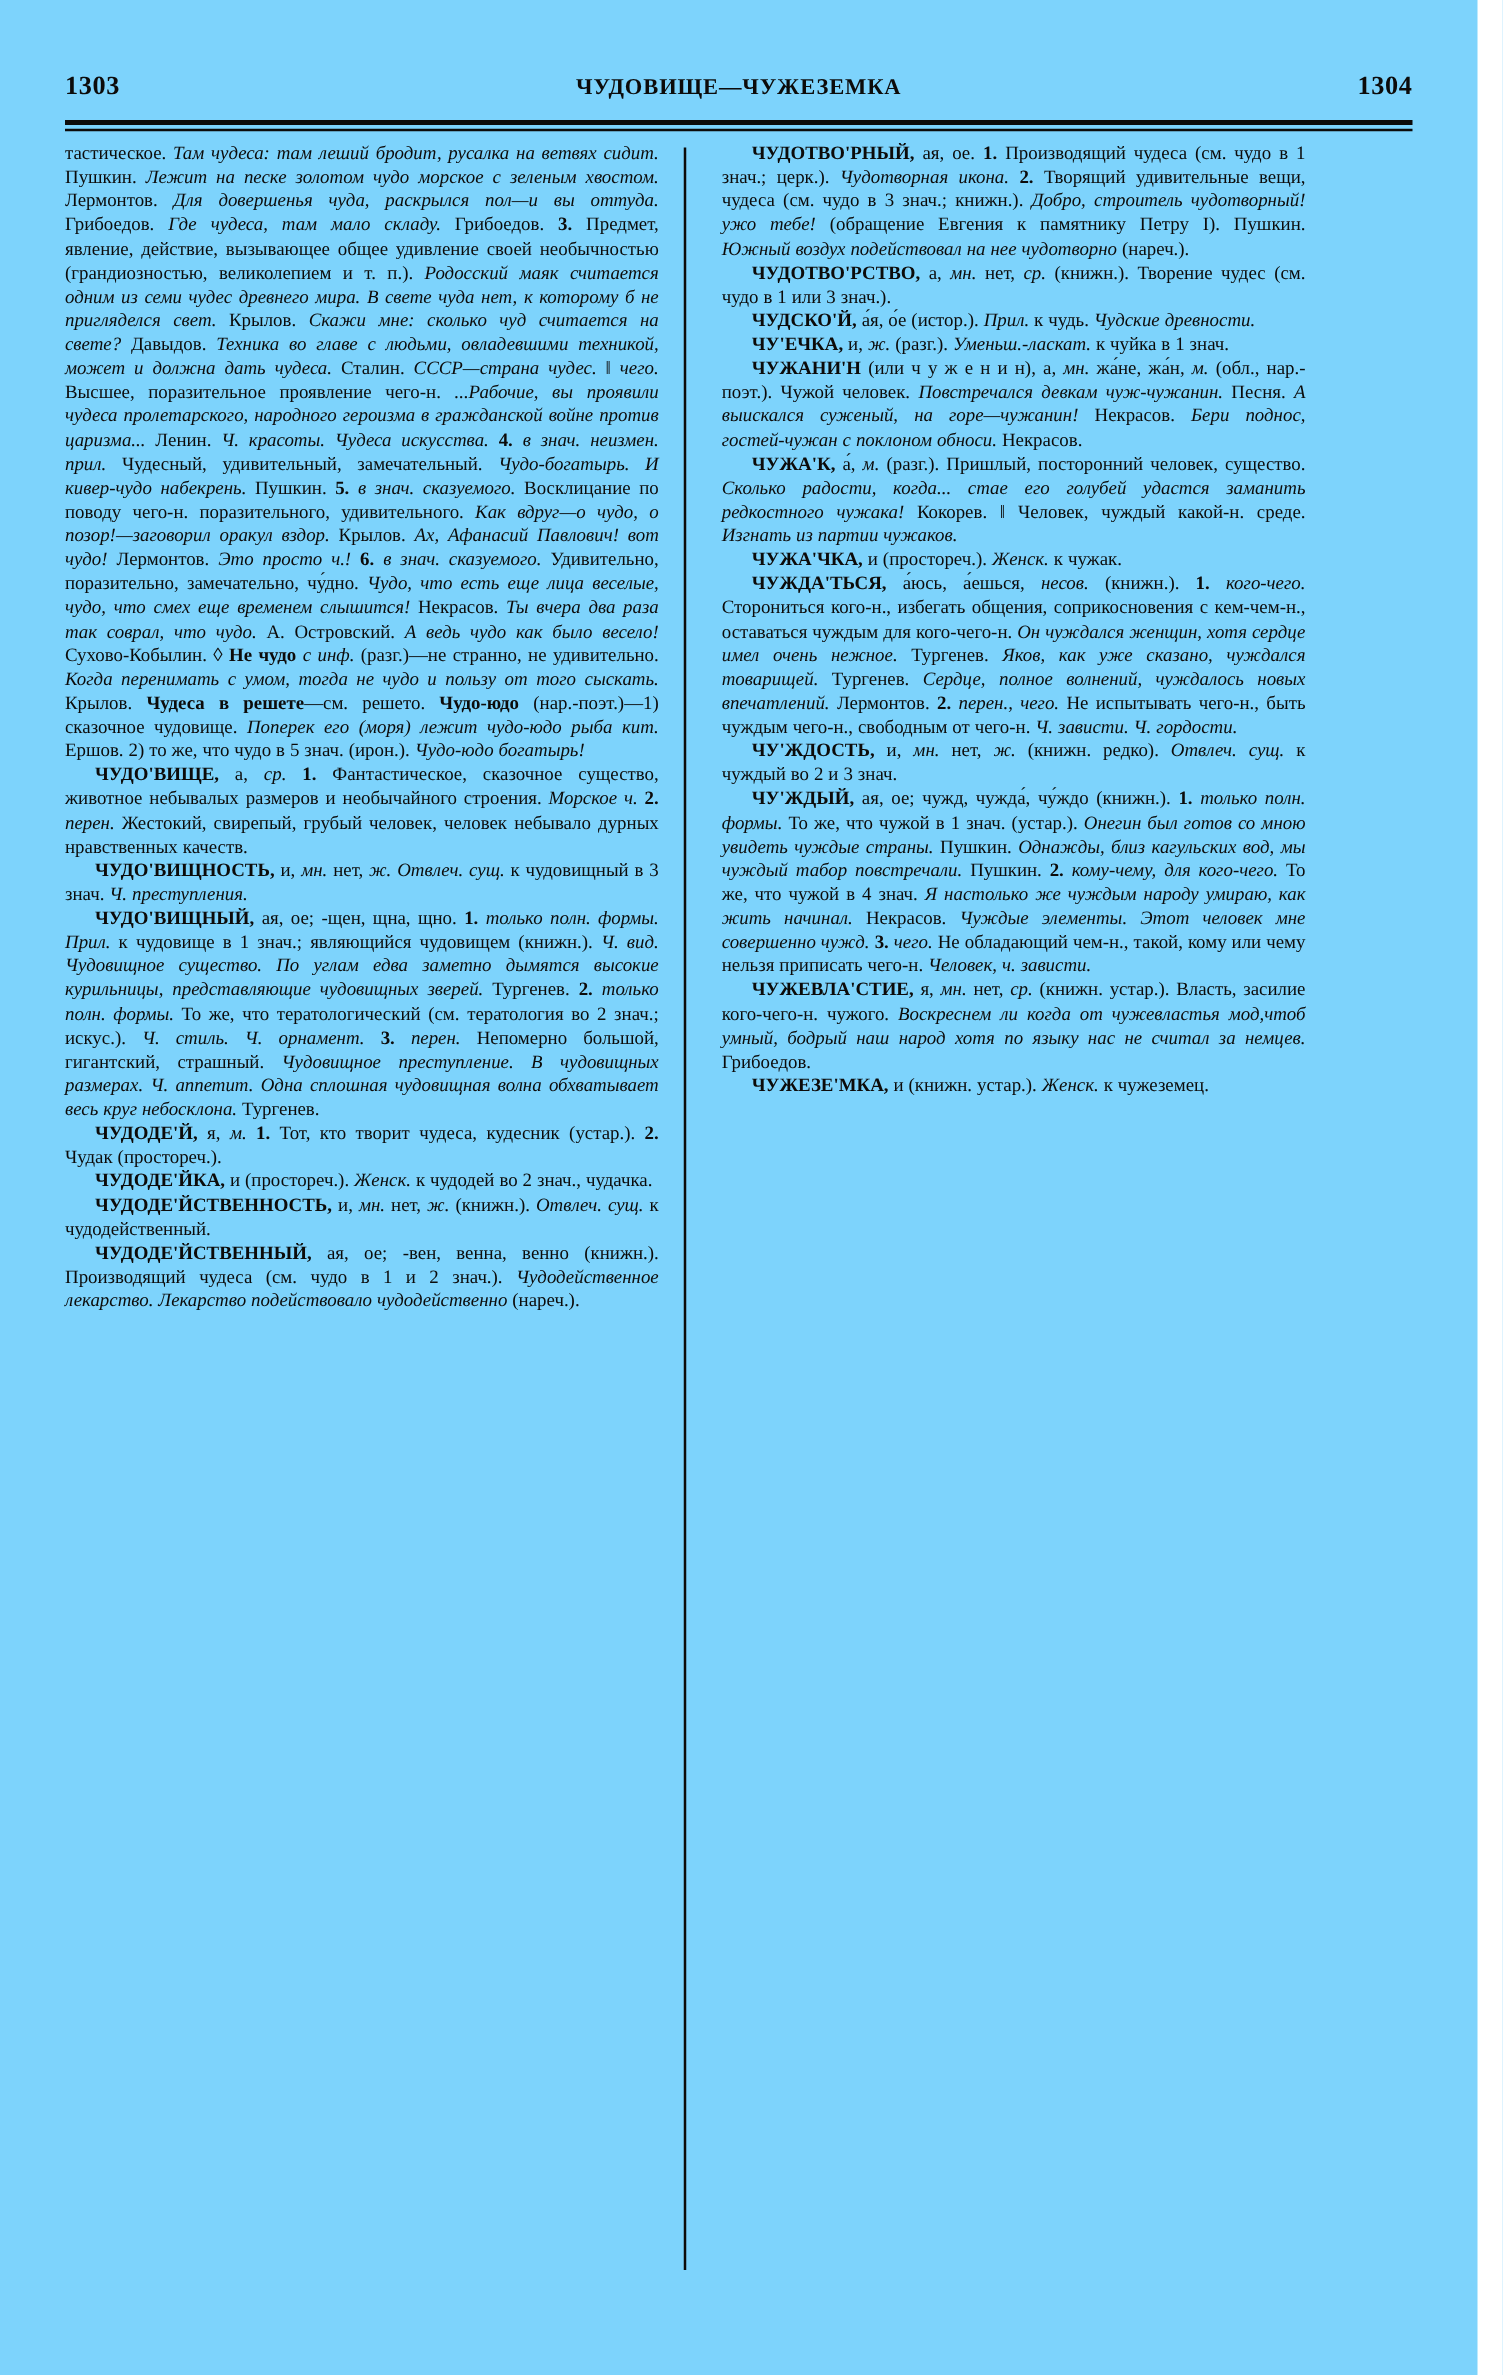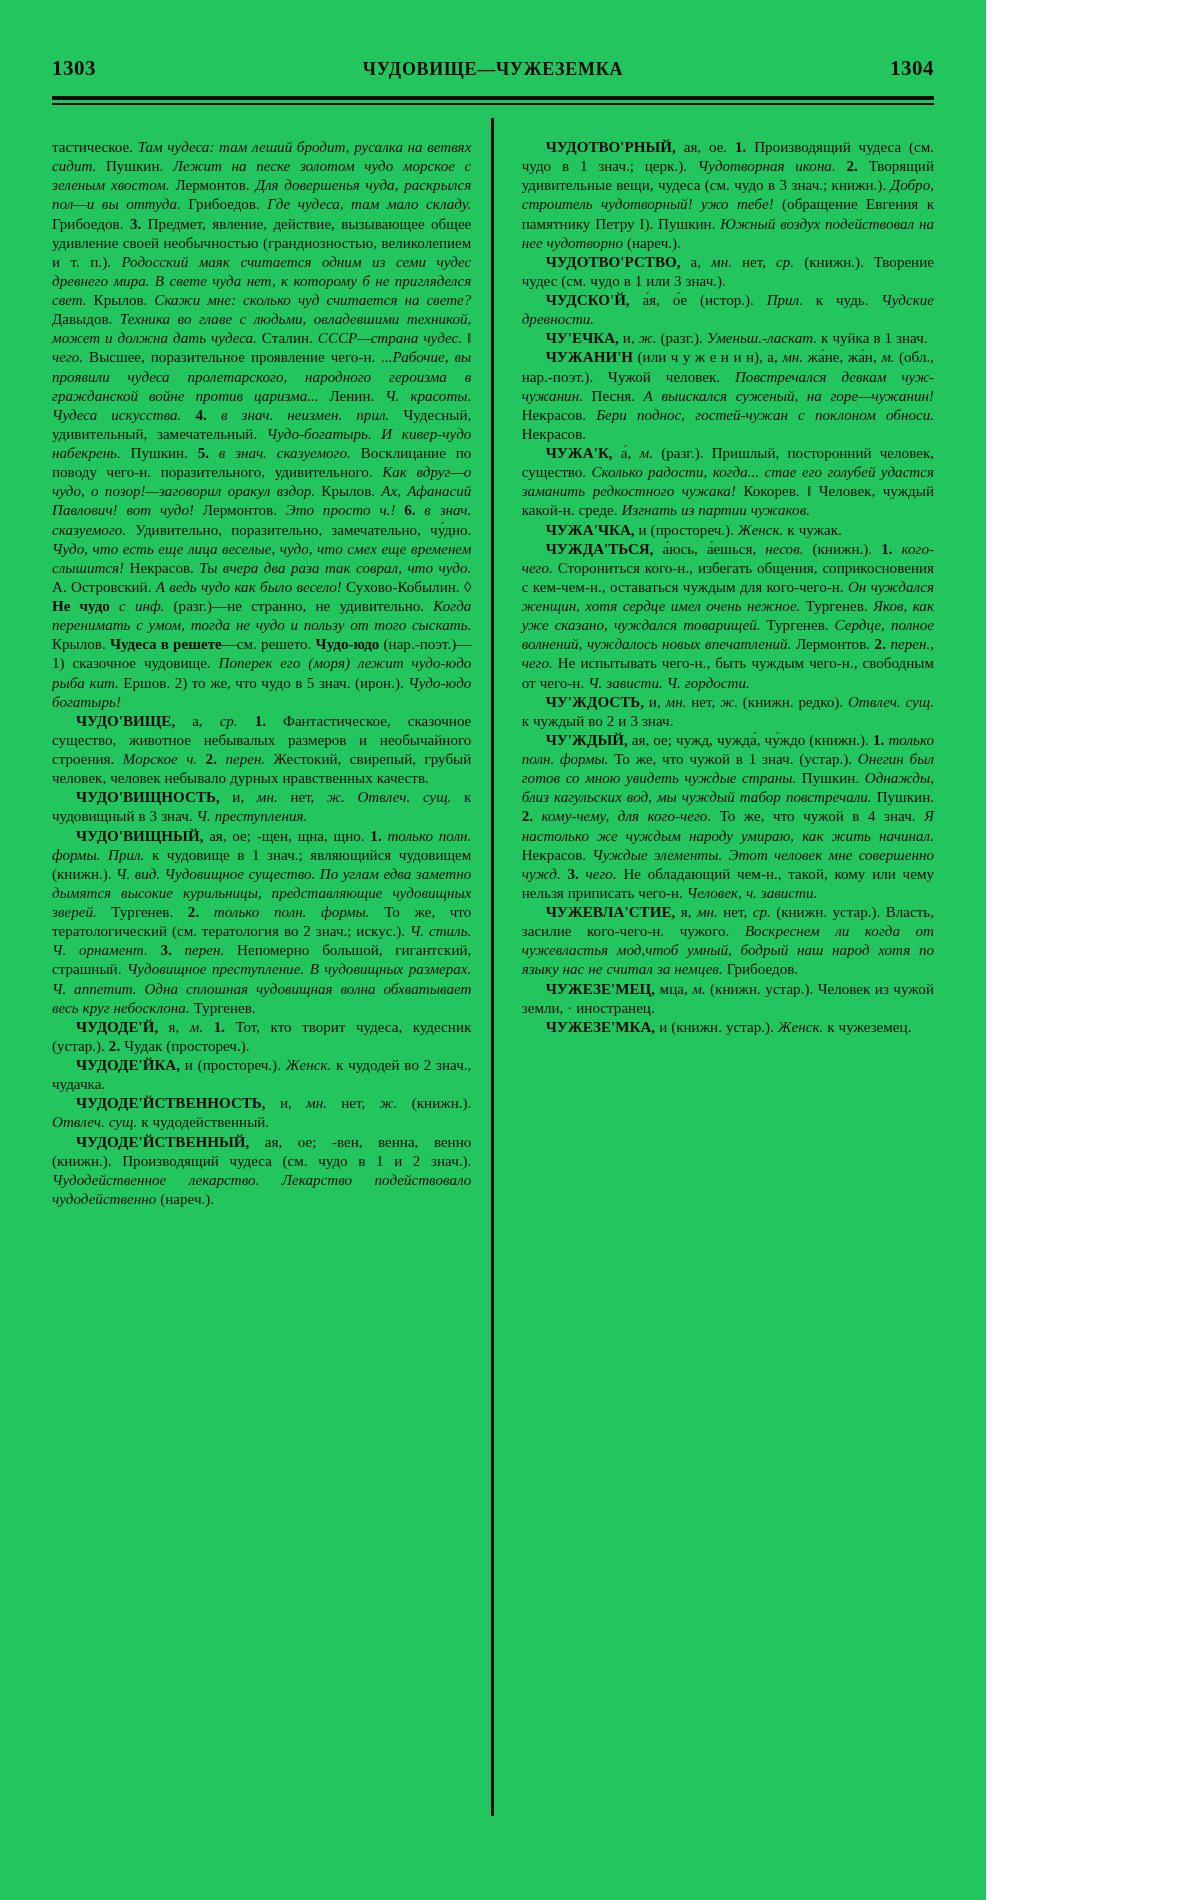--- a/index.html
+++ b/index.html
@@ -2,23 +2,23 @@
 <html><head>
 <meta charset="utf-8">
 <style>
   html, body {
     margin: 0;
     padding: 0;
     background: #ffffff;
   }
   .page {
     position: relative;
-    width: 986px;
+    width: 1182px;
     height: 1900px;
-    background: #22c55e;
+    background: #7dd3fc;
     box-sizing: border-box;
     padding: 0;
     overflow: hidden;
     font-family: "Liberation Serif", "DejaVu Serif", serif;
     color: #0c0b0a;
   }
 
   
   .runhead {
     position: absolute;
@@ -68,21 +68,20 @@
     left: 52px;
     right: 52px;
     top: 114px;
     bottom: 60px;
     display: flex;
     gap: 0;
   }
   .col {
     width: 489px;
     box-sizing: border-box;
-    margin-top: 24px;
   }
   .col-left  { padding-right: 14px; }
   .col-right { padding-left: 22px; }
 
   .divider {
     width: 2.4px;
     background: #0c0b0a;
     margin: 4px 6px 24px 6px;
     align-self: stretch;
     flex: 0 0 auto;
@@ -144,20 +143,19 @@
           <p class="entry"><b>ЧУДОТВО'РСТВО,</b> а, <i>мн.</i> нет, <i>ср.</i> (книжн.). Творение чудес (см. чудо в 1 или 3 знач.).</p>
           <p class="entry"><b>ЧУДСКО'Й,</b> а́я, о́е (истор.). <i>Прил.</i> к чудь. <i>Чудские древности.</i></p>
           <p class="entry"><b>ЧУ'ЕЧКА,</b> и, <i>ж.</i> (разг.). <i>Уменьш.-ласкат.</i> к чуйка в 1 знач.</p>
           <p class="entry"><b>ЧУЖАНИ'Н</b> (или ч у ж е н и н), а, <i>мн.</i> жа́не, жа́н, <i>м.</i> (обл., нар.-поэт.). Чужой человек. <i>Повстречался девкам чуж-чужанин.</i> Песня. <i>А выискался суженый, на горе—чужанин!</i> Некрасов. <i>Бери поднос, гостей-чужан с поклоном обноси.</i> Некрасов.</p>
           <p class="entry"><b>ЧУЖА'К,</b> а́, <i>м.</i> (разг.). Пришлый, посторонний человек, существо. <i>Сколько радости, когда... стае его голубей удастся заманить редкостного чужака!</i> Кокорев. ‖ Человек, чуждый какой-н. среде. <i>Изгнать из партии чужаков.</i></p>
           <p class="entry"><b>ЧУЖА'ЧКА,</b> и (простореч.). <i>Женск.</i> к чужак.</p>
           <p class="entry"><b>ЧУЖДА'ТЬСЯ,</b> а́юсь, а́ешься, <i>несов.</i> (книжн.). <b>1.</b> <i>кого-чего.</i> Сторониться кого-н., избегать общения, соприкосновения с кем-чем-н., оставаться чуждым для кого-чего-н. <i>Он чуждался женщин, хотя сердце имел очень нежное.</i> Тургенев. <i>Яков, как уже сказано, чуждался товарищей.</i> Тургенев. <i>Сердце, полное волнений, чуждалось новых впечатлений.</i> Лермонтов. <b>2.</b> <i>перен., чего.</i> Не испытывать чего-н., быть чуждым чего-н., свободным от чего-н. <i>Ч. зависти. Ч. гордости.</i></p>
           <p class="entry"><b>ЧУ'ЖДОСТЬ,</b> и, <i>мн.</i> нет, <i>ж.</i> (книжн. редко). <i>Отвлеч. сущ.</i> к чуждый во 2 и 3 знач.</p>
           <p class="entry"><b>ЧУ'ЖДЫЙ,</b> ая, ое; чужд, чужда́, чу́ждо (книжн.). <b>1.</b> <i>только полн. формы.</i> То же, что чужой в 1 знач. (устар.). <i>Онегин был готов со мною увидеть чуждые страны.</i> Пушкин. <i>Однажды, близ кагульских вод, мы чуждый табор повстречали.</i> Пушкин. <b>2.</b> <i>кому-чему, для кого-чего.</i> То же, что чужой в 4 знач. <i>Я настолько же чуждым народу умираю, как жить начинал.</i> Некрасов. <i>Чуждые элементы. Этот человек мне совершенно чужд.</i> <b>3.</b> <i>чего.</i> Не обладающий чем-н., такой, кому или чему нельзя приписать чего-н. <i>Человек, ч. зависти.</i></p>
           <p class="entry"><b>ЧУЖЕВЛА'СТИЕ,</b> я, <i>мн.</i> нет, <i>ср.</i> (книжн. устар.). Власть, засилие кого-чего-н. чужого. <i>Воскреснем ли когда от чужевластья мод,чтоб умный, бодрый наш народ хотя по языку нас не считал за немцев.</i> Грибоедов.</p>
-          <p class="entry"><b>ЧУЖЕЗЕ'МЕЦ,</b> мца, <i>м.</i> (книжн. устар.). Человек из чужой земли, · иностранец.</p>
           <p class="entry"><b>ЧУЖЕЗЕ'МКА,</b> и (книжн. устар.). <i>Женск.</i> к чужеземец.</p>
         </div>
     </div>
 
   </div>
 
 </div>
 
 </body></html>

